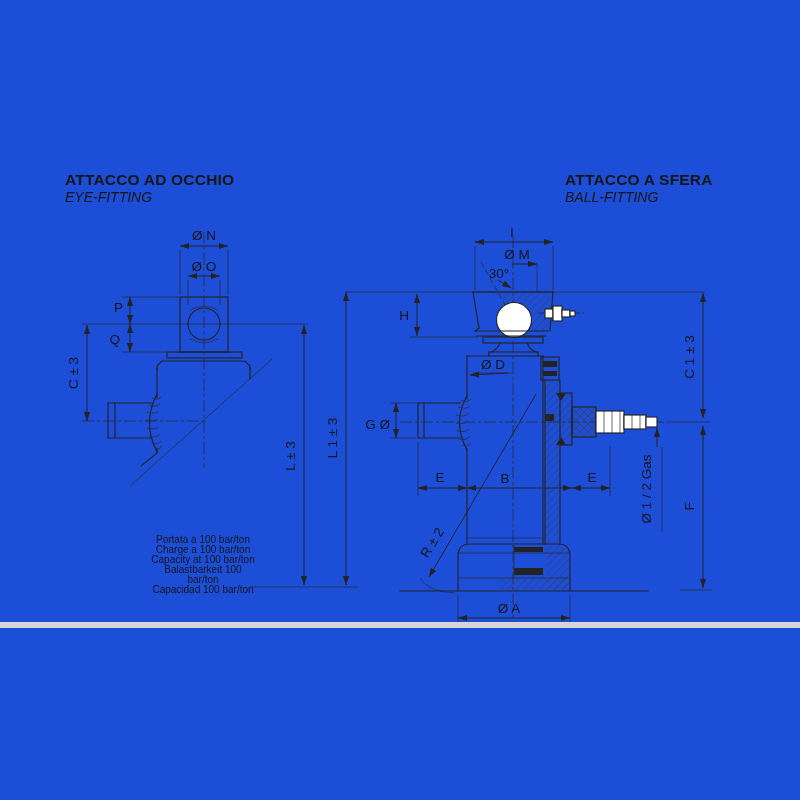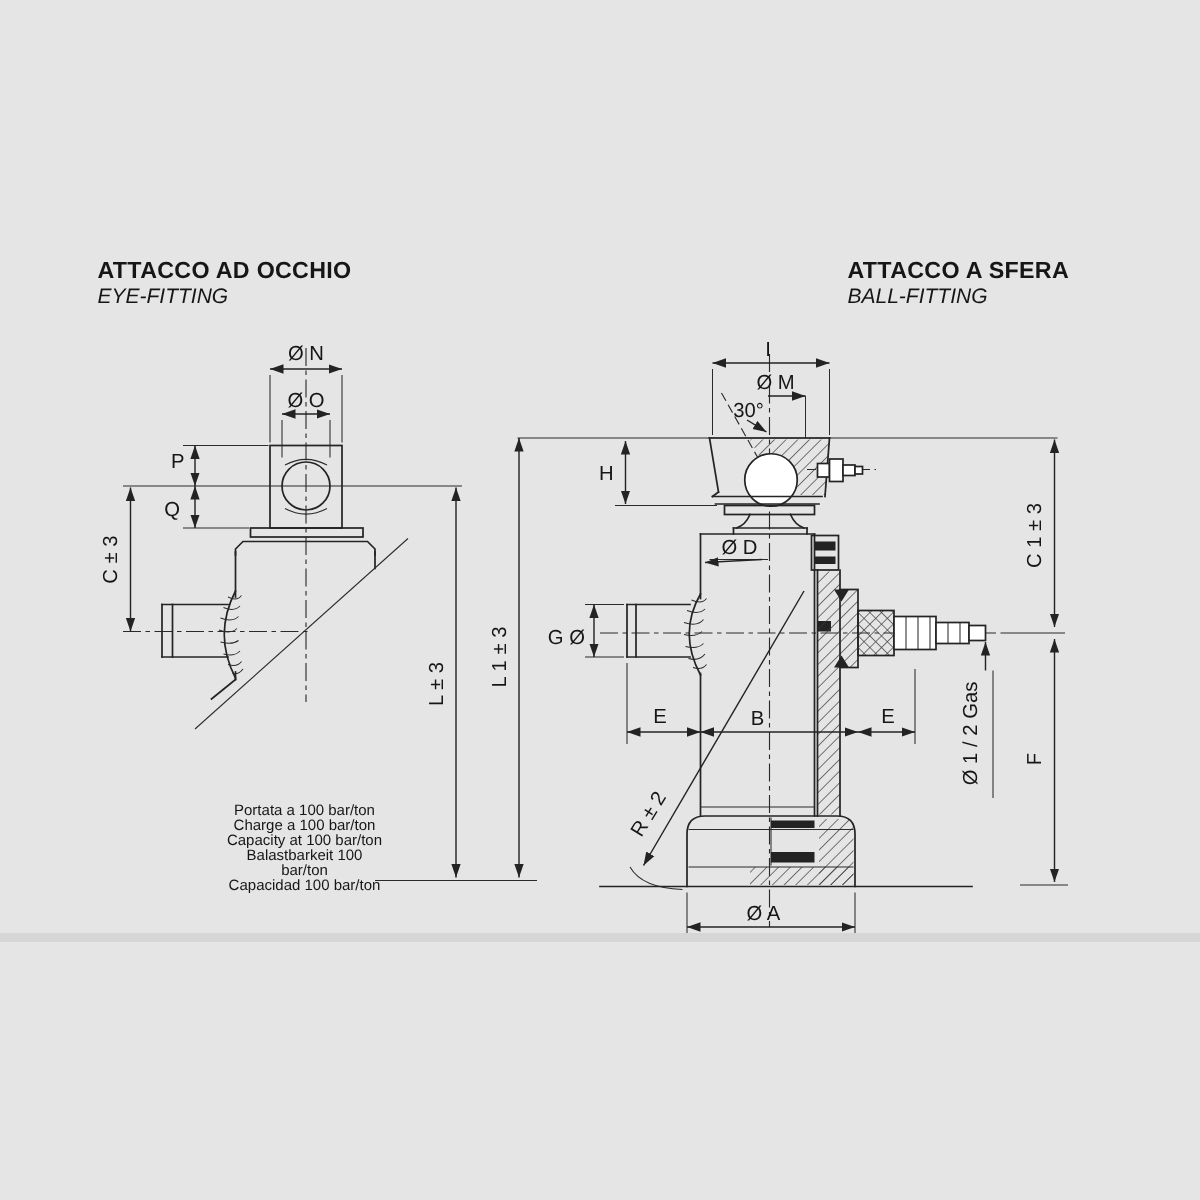--- a/index.html
+++ b/index.html
@@ -1,16 +1,16 @@
 <!DOCTYPE html>
 <html><head>
 <meta charset="utf-8">
 <style>
   html,body{margin:0;padding:0;background:#ffffff;}
-  #stage{position:relative;width:800px;height:800px;background:#e5e5e5;overflow:hidden;}
+  #stage{position:relative;width:800px;height:800px;background:#1d4ed8;overflow:hidden;}
   svg{position:absolute;left:0;top:0;}
   .ln{stroke:#242424;stroke-width:1.15;fill:none;stroke-linecap:square;}
   .tn{stroke:#2a2a2a;stroke-width:0.7;fill:none;}
   .cl{stroke:#2a2a2a;stroke-width:0.75;fill:none;stroke-dasharray:12 3 3 3;}
   .dsh{stroke:#2a2a2a;stroke-width:0.75;fill:none;stroke-dasharray:6 3;}
   .dim{stroke:#232323;stroke-width:0.95;fill:none;}
   .blk{fill:#232323;stroke:none;}
   .wht{fill:#ffffff;}
   text{fill:#161616;}
   .dimtxt{font:13.5px "Liberation Sans", sans-serif;}

